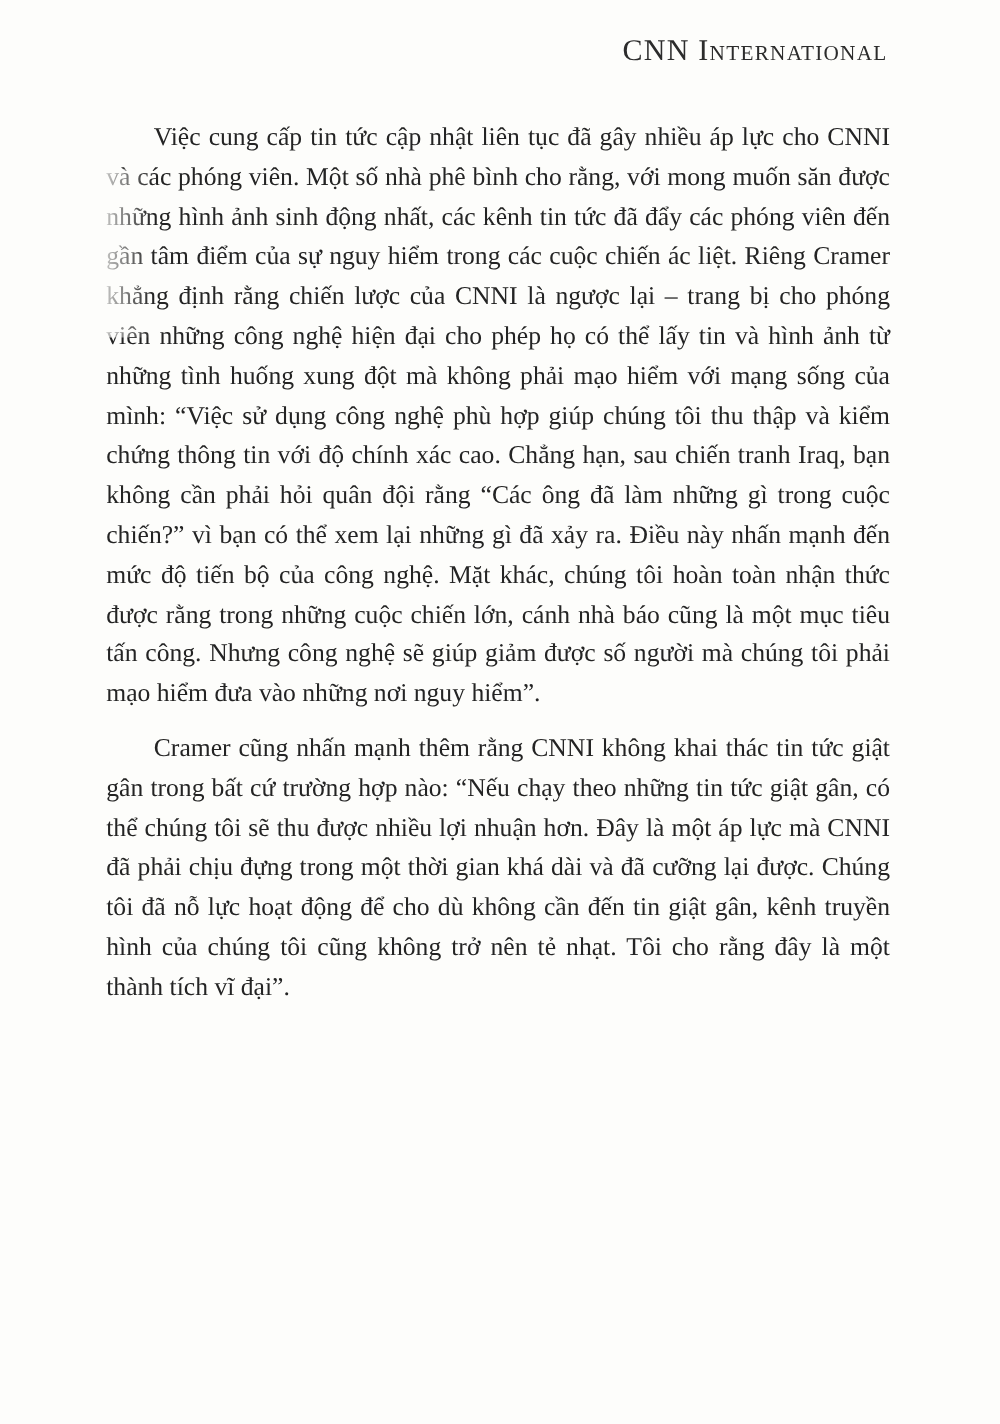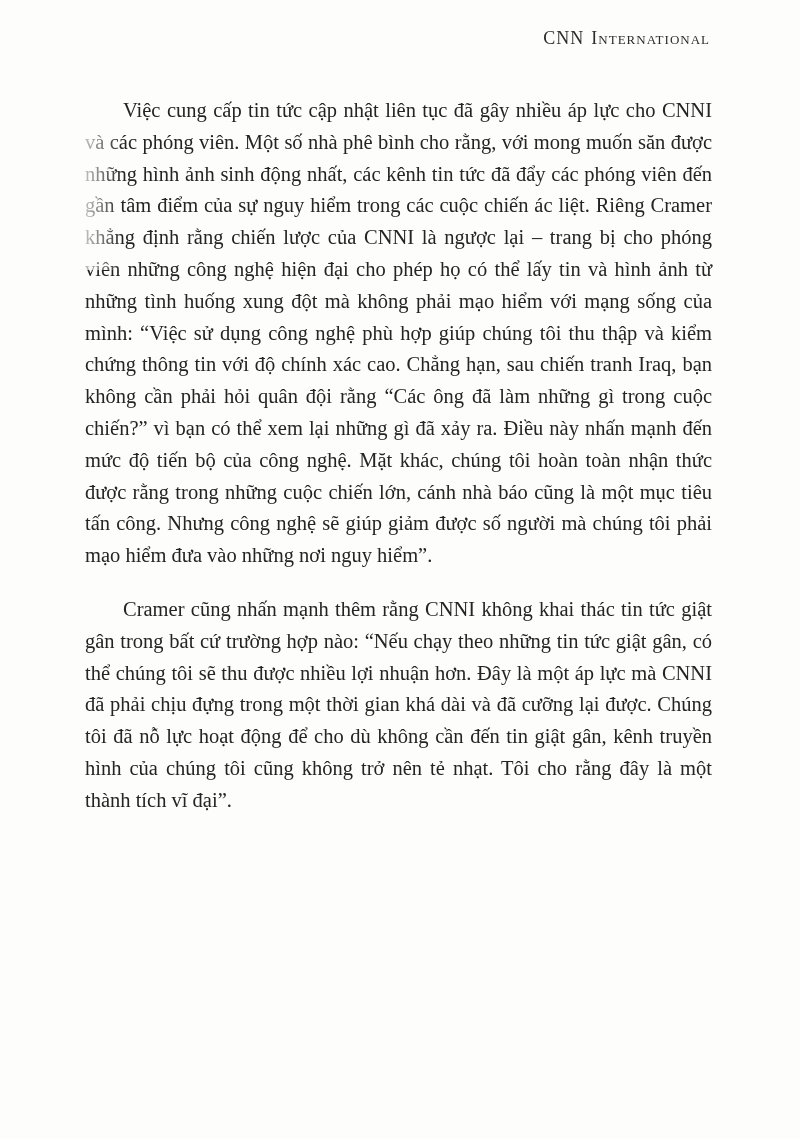--- a/index.html
+++ b/index.html
@@ -15,21 +15,21 @@
     background: #fdfdfb;
     box-sizing: border-box;
     font-family: "Liberation Serif", "DejaVu Serif", serif;
     color: #262626;
     overflow: hidden;
   }
   .running-head {
     position: absolute;
     top: 28px;
     right: 90px;
-    font-size: 18px;
+    font-size: 24px;
     letter-spacing: 1px;
     color: #2c2c2c;
     white-space: nowrap;
   }
   .running-head .brand {
     margin-right: 7px;
   }
   .running-head .title {
     font-variant: small-caps;
     letter-spacing: 1px;
@@ -42,21 +42,21 @@
     font-size: 20.5px;
     line-height: 31.8px;
     text-align: justify;
     color: #242424;
   }
   .text-block p {
     margin: 0;
     text-indent: 38px;
   }
   .text-block p + p {
-    margin-top: 22px;
+    margin-top: 12px;
   }
   .page-number {
     position: absolute;
     bottom: 72px;
     left: 0;
     width: 100%;
     text-align: center;
     font-size: 18px;
     color: #2c2c2c;
   }

